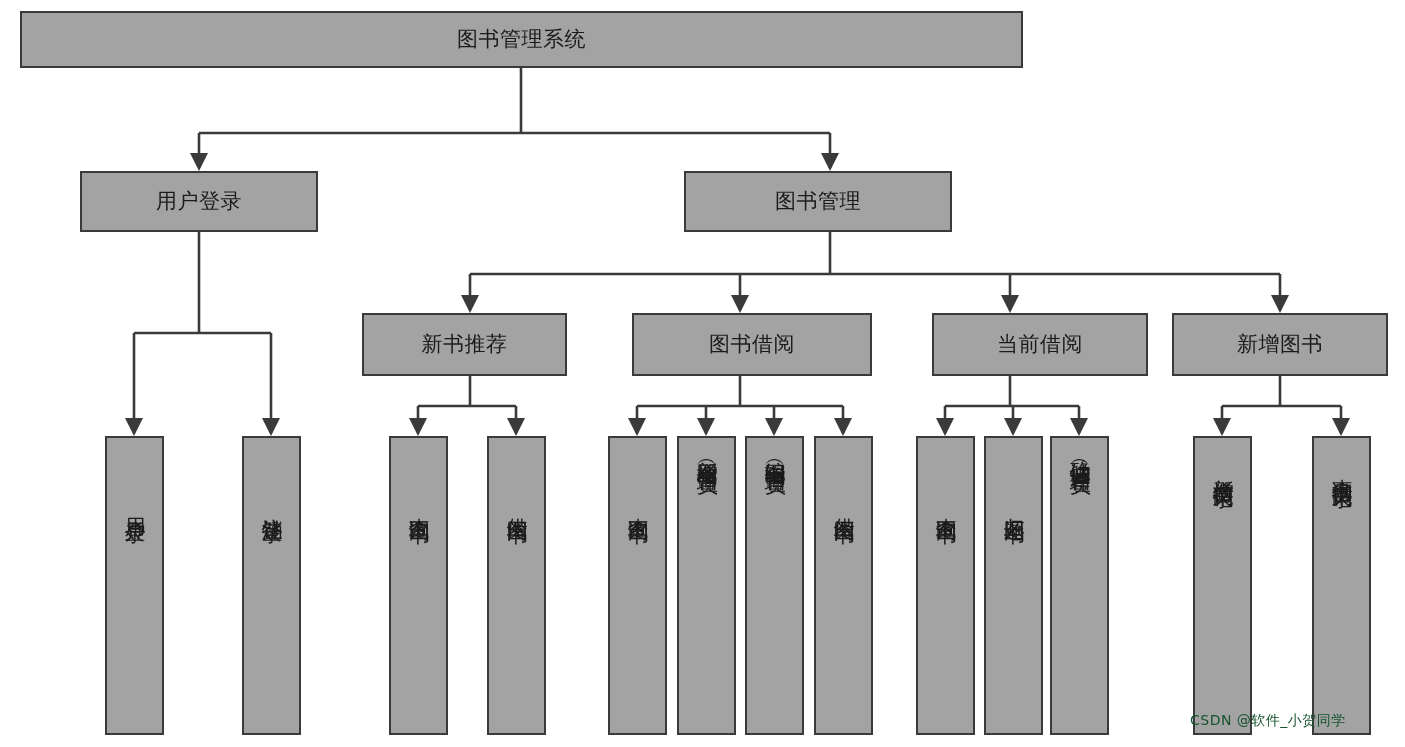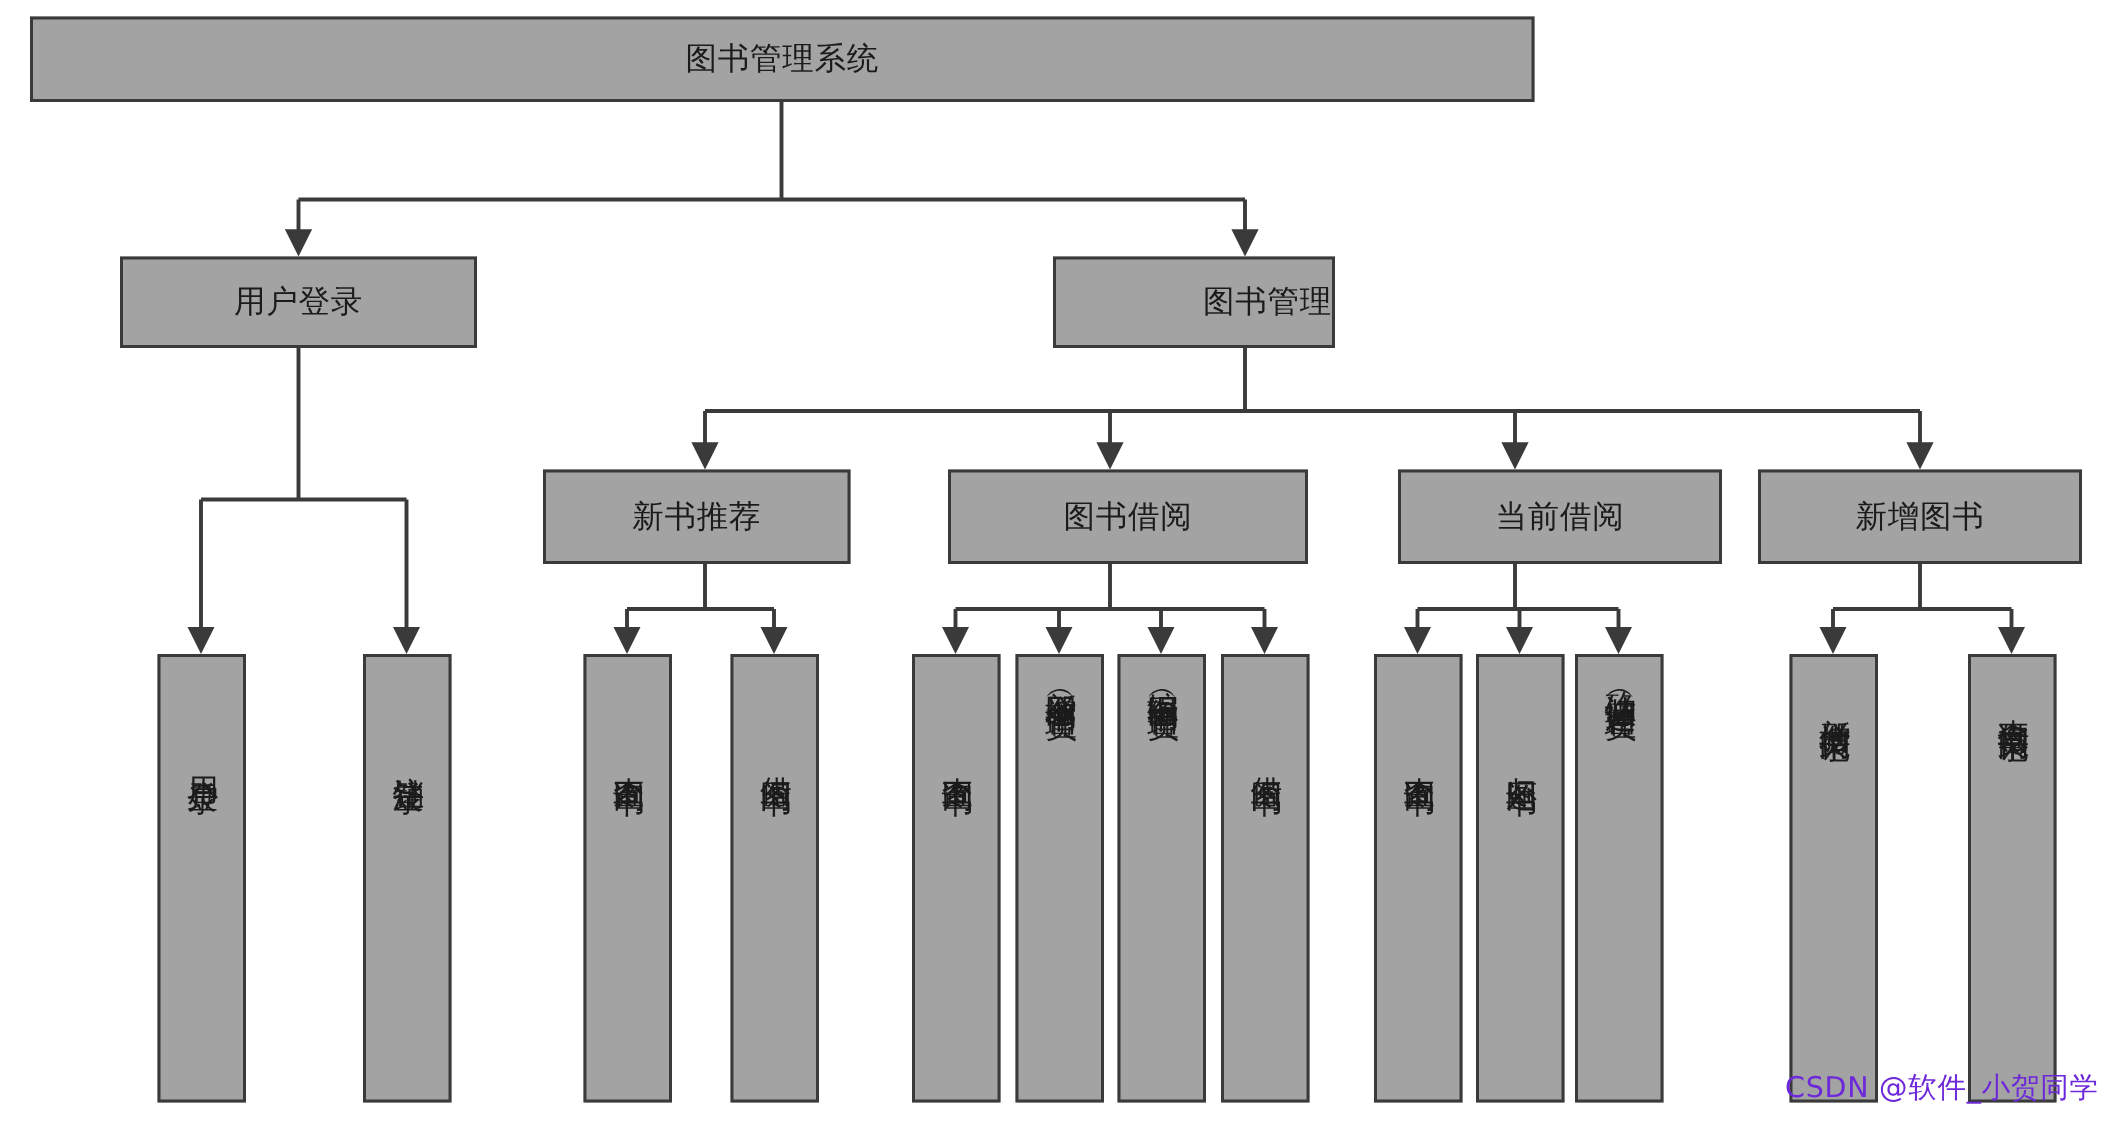--- a/index.html
+++ b/index.html
@@ -61,22 +61,22 @@
     text-orientation: upright;
     font-size: 21px;
     line-height: 1.12;
     letter-spacing: 2px;
     white-space: nowrap;
     margin-top: 0;
   }
   .node.vert.mid .label { margin-top: 0; }
   .watermark {
     position: absolute;
-    font-size: 19px;
-    color: #6d28d9;
+    font-size: 14px;
+    color: #14532d;
     white-space: nowrap;
     letter-spacing: 0.5px;
     font-family: "DejaVu Sans", "Liberation Sans", sans-serif;
   }
 </style>
 </head>
 <body>
 
 <div id="canvas">
 
@@ -130,21 +130,21 @@
     </g>
   </svg>
 
   <div class="node horiz root" style="left:20px; top:11px; width:1003px; height:57px;">
     <span class="label">图书管理系统</span>
   </div>
 
   <div class="node horiz" style="left:80px; top:171px; width:238px; height:61px;">
     <span class="label">用户登录</span>
   </div>
-  <div class="node horiz" style="left:702px; top:171px; width:188px; height:61px;justify-content:flex-end;">
+  <div class="node horiz" style="left:684px; top:171px; width:268px; height:61px;">
     <span class="label">图书管理</span>
   </div>
 
   <div class="node horiz" style="left:362px; top:313px; width:205px; height:63px;">
     <span class="label">新书推荐</span>
   </div>
   <div class="node horiz" style="left:632px; top:313px; width:240px; height:63px;">
     <span class="label">图书借阅</span>
   </div>
   <div class="node horiz" style="left:932px; top:313px; width:216px; height:63px;">

